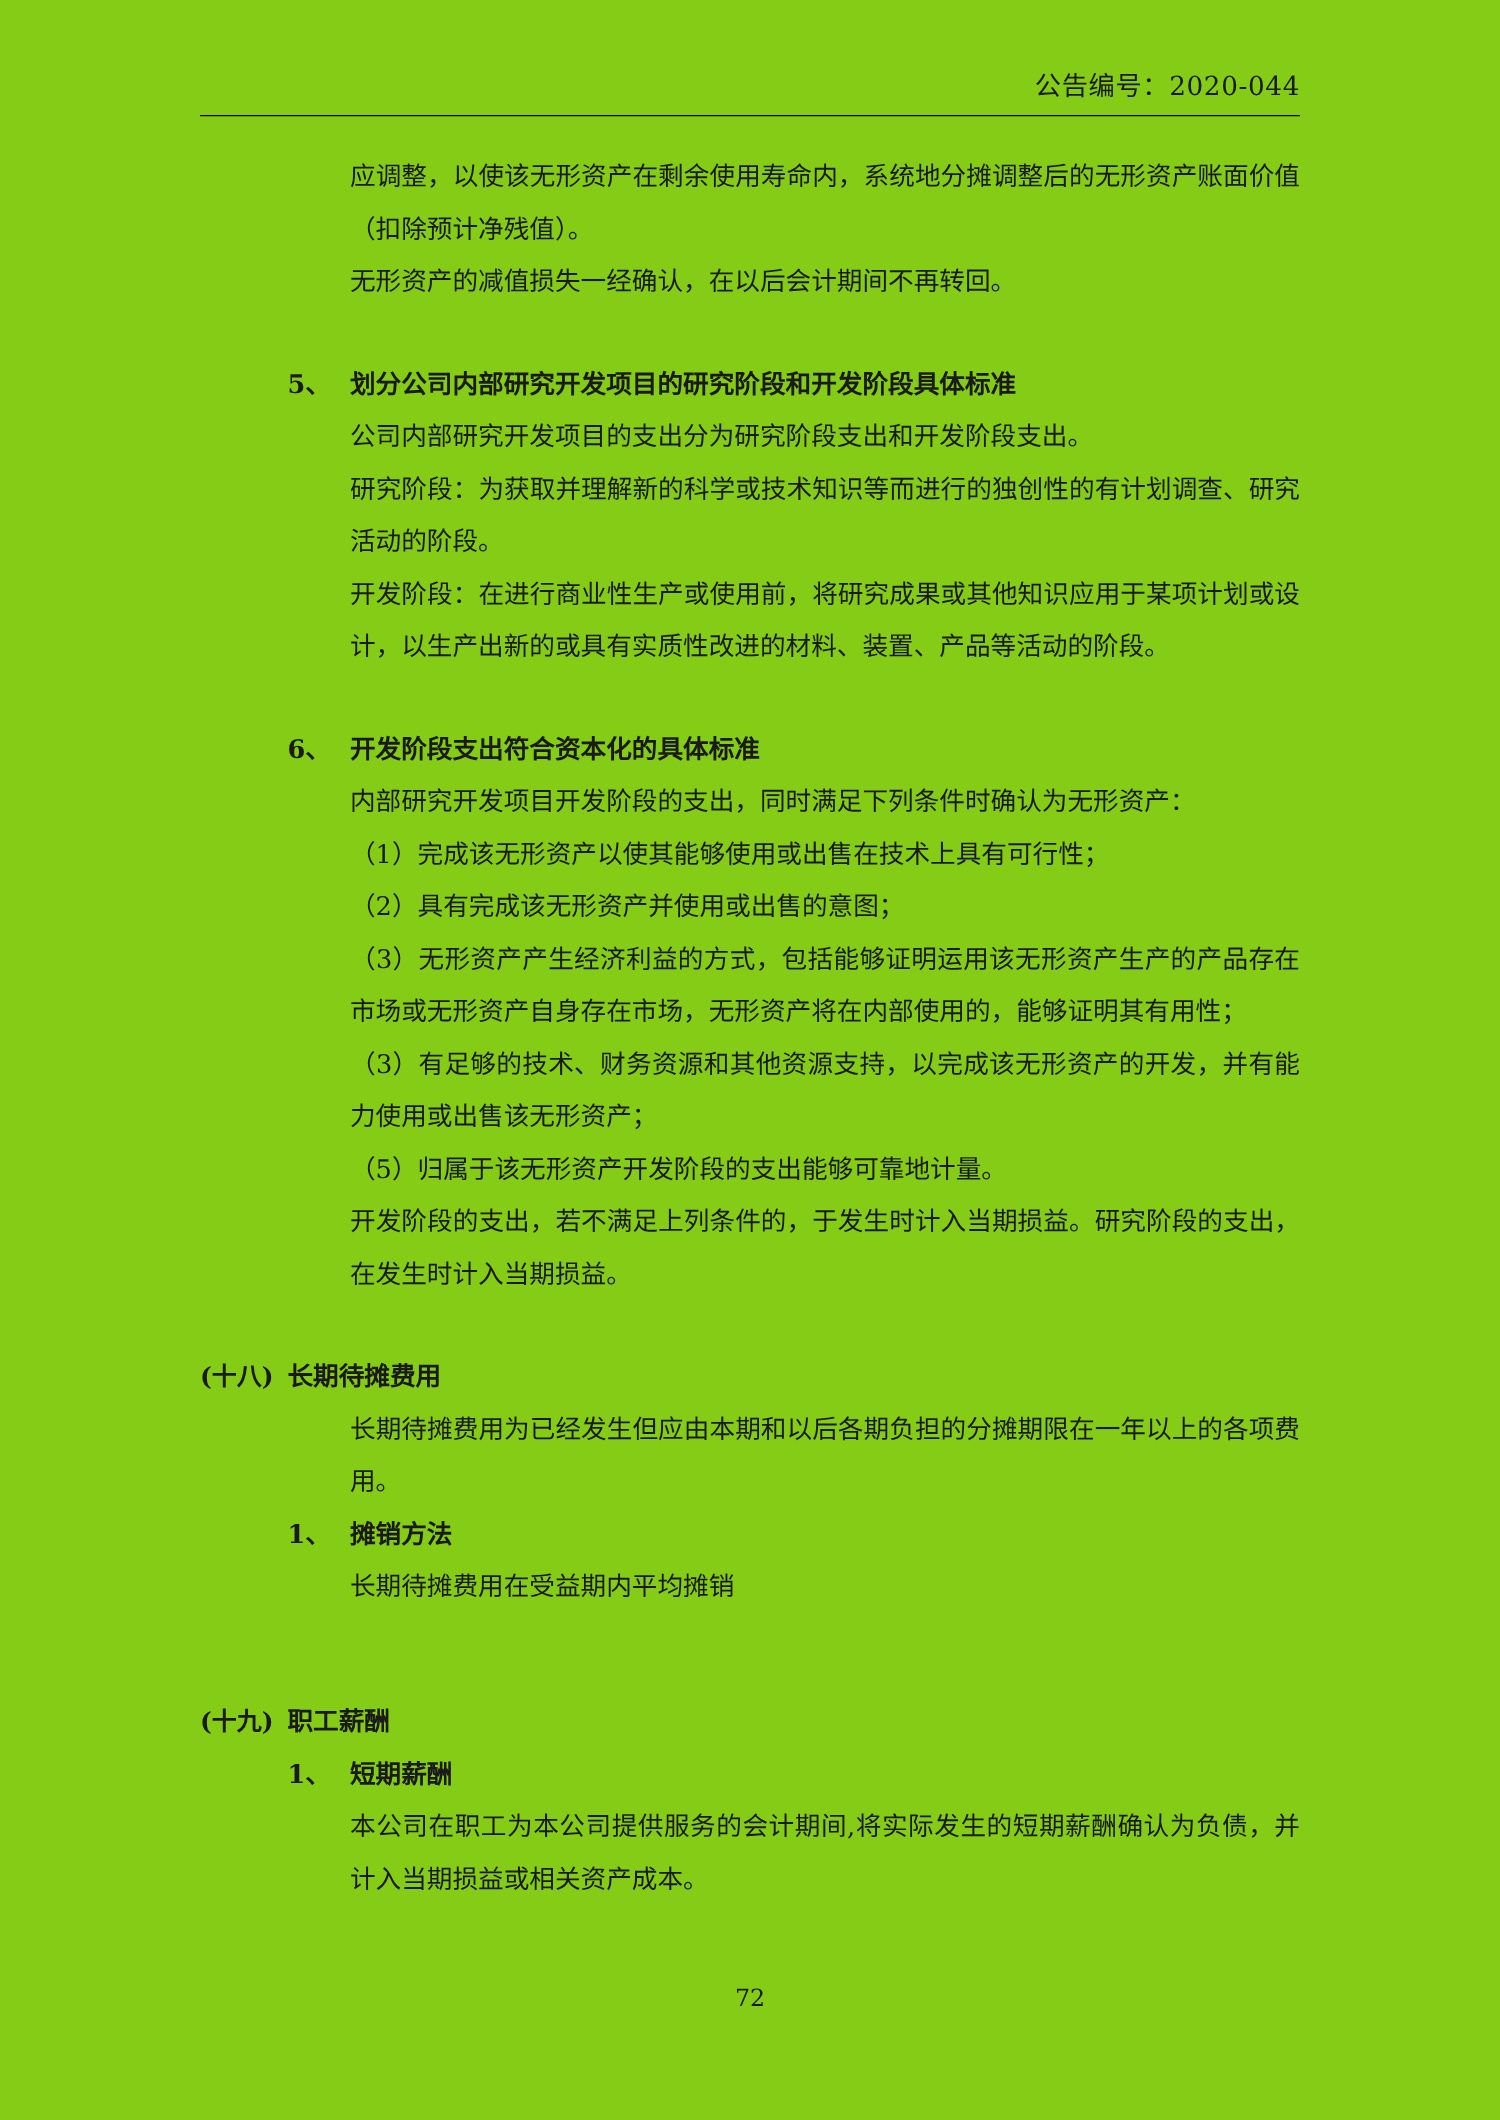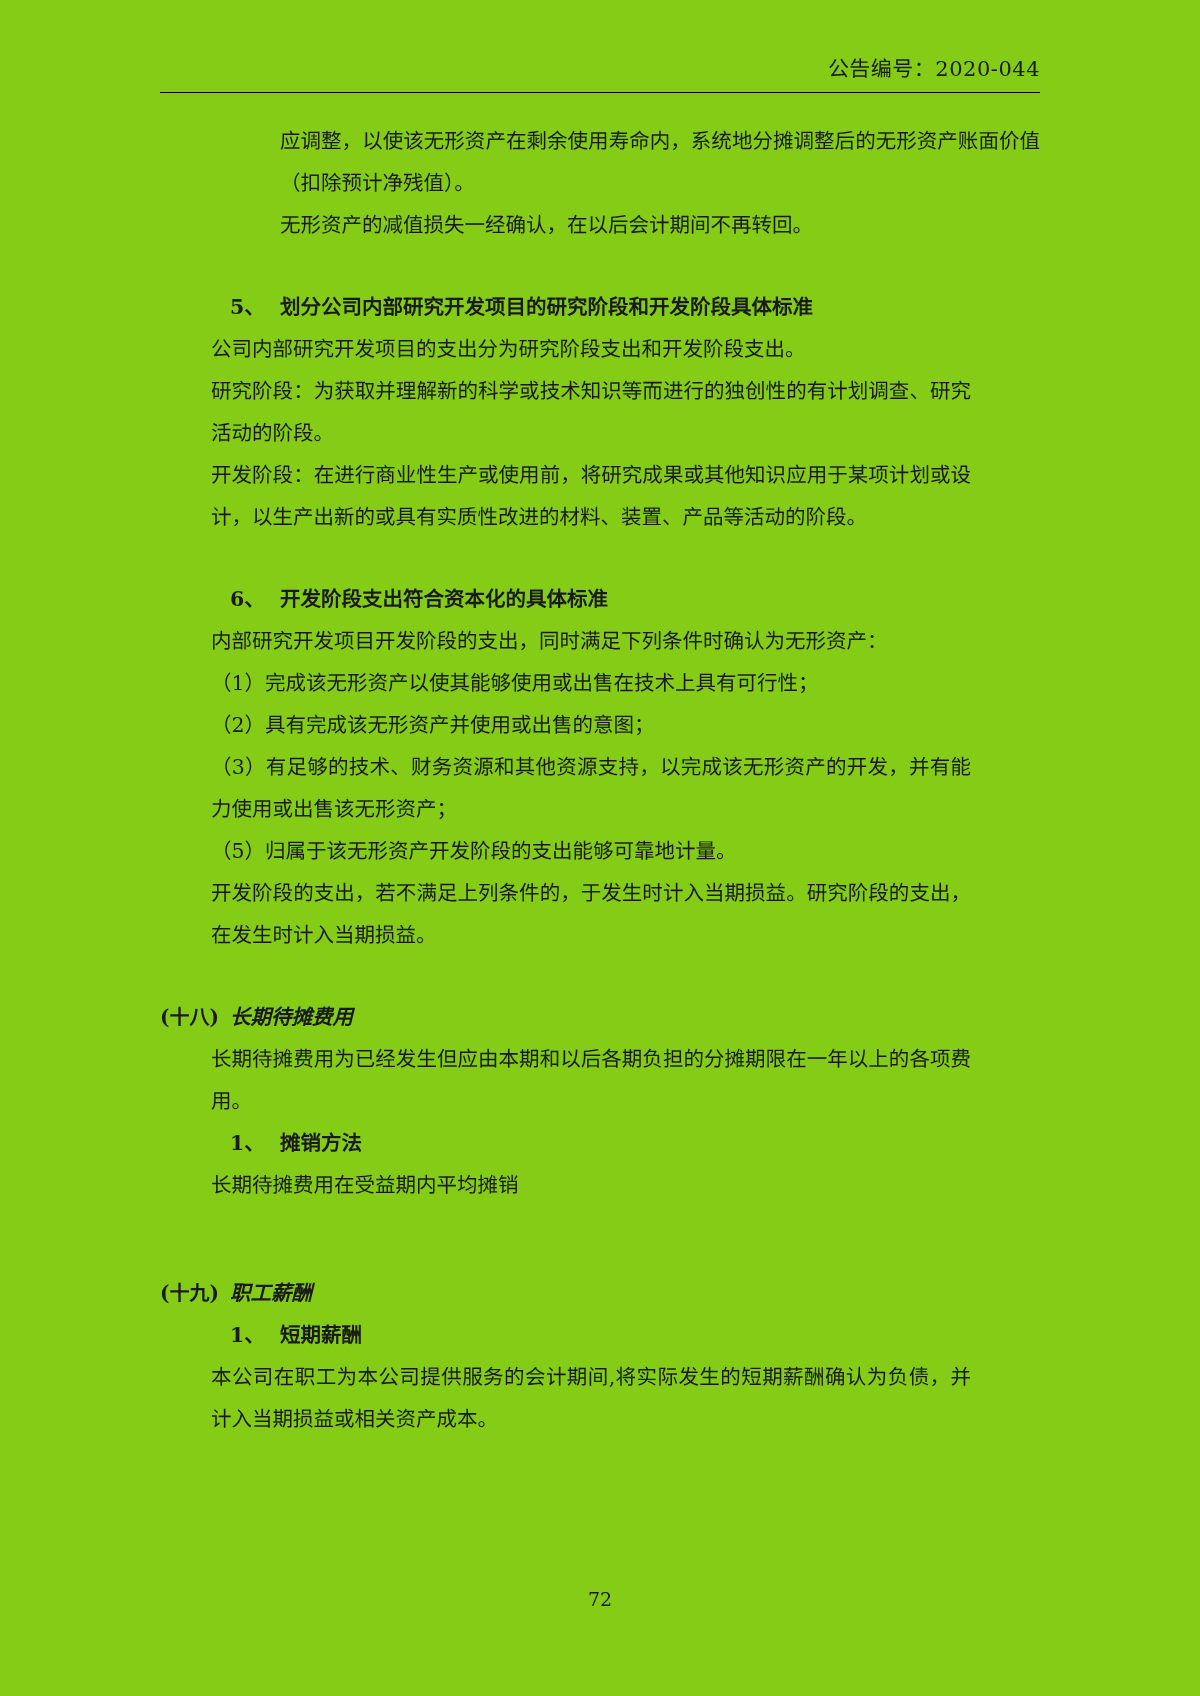--- a/index.html
+++ b/index.html
@@ -51,21 +51,21 @@
     font-size: 20.5px;
     line-height: 42px;
     text-align: justify;
     text-justify: inter-ideograph;
   }
   .indent {
     margin-left: 120px;
     width: 760px;
   }
   .indent-sub {
-    margin-left: 51px;
+    margin-left: 120px;
     width: 760px;
   }
   .gap-lg { height: 40px; }
   .gap-md { height: 26px; }
 
   .numbered {
     display: flex;
     margin-left: 70px;
     width: 810px;
   }
@@ -91,21 +91,20 @@
     width: 70px;
     flex: 0 0 70px;
     font-weight: bold;
     font-size: 20px;
     line-height: 42px;
   }
   .sect .title {
     font-weight: bold;
     font-size: 20.5px;
     line-height: 42px;
-    font-style: italic;
   }
   .page-number {
     position: absolute;
     bottom: 86px;
     left: 0;
     width: 880px;
     text-align: center;
     font-size: 19px;
   }
 </style>
@@ -135,20 +134,21 @@
 
       <div class="gap-lg"></div>
 
       <div class="numbered">
         <span class="num">6、</span>
         <span class="title">开发阶段支出符合资本化的具体标准</span>
       </div>
       <p class="indent-sub">内部研究开发项目开发阶段的支出，同时满足下列条件时确认为无形资产：</p>
       <p class="indent-sub">（1）完成该无形资产以使其能够使用或出售在技术上具有可行性；</p>
       <p class="indent-sub">（2）具有完成该无形资产并使用或出售的意图；</p>
+      <p class="indent-sub">（3）无形资产产生经济利益的方式，包括能够证明运用该无形资产生产的产品存在市场或无形资产自身存在市场，无形资产将在内部使用的，能够证明其有用性；</p>
       <p class="indent-sub">（3）有足够的技术、财务资源和其他资源支持，以完成该无形资产的开发，并有能力使用或出售该无形资产；</p>
       <p class="indent-sub">（5）归属于该无形资产开发阶段的支出能够可靠地计量。</p>
       <p class="indent-sub">开发阶段的支出，若不满足上列条件的，于发生时计入当期损益。研究阶段的支出，在发生时计入当期损益。</p>
 
       <div class="gap-lg"></div>
 
       <div class="sect">
         <span class="mark">(十八)</span>
         <span class="title">长期待摊费用</span>
       </div>

